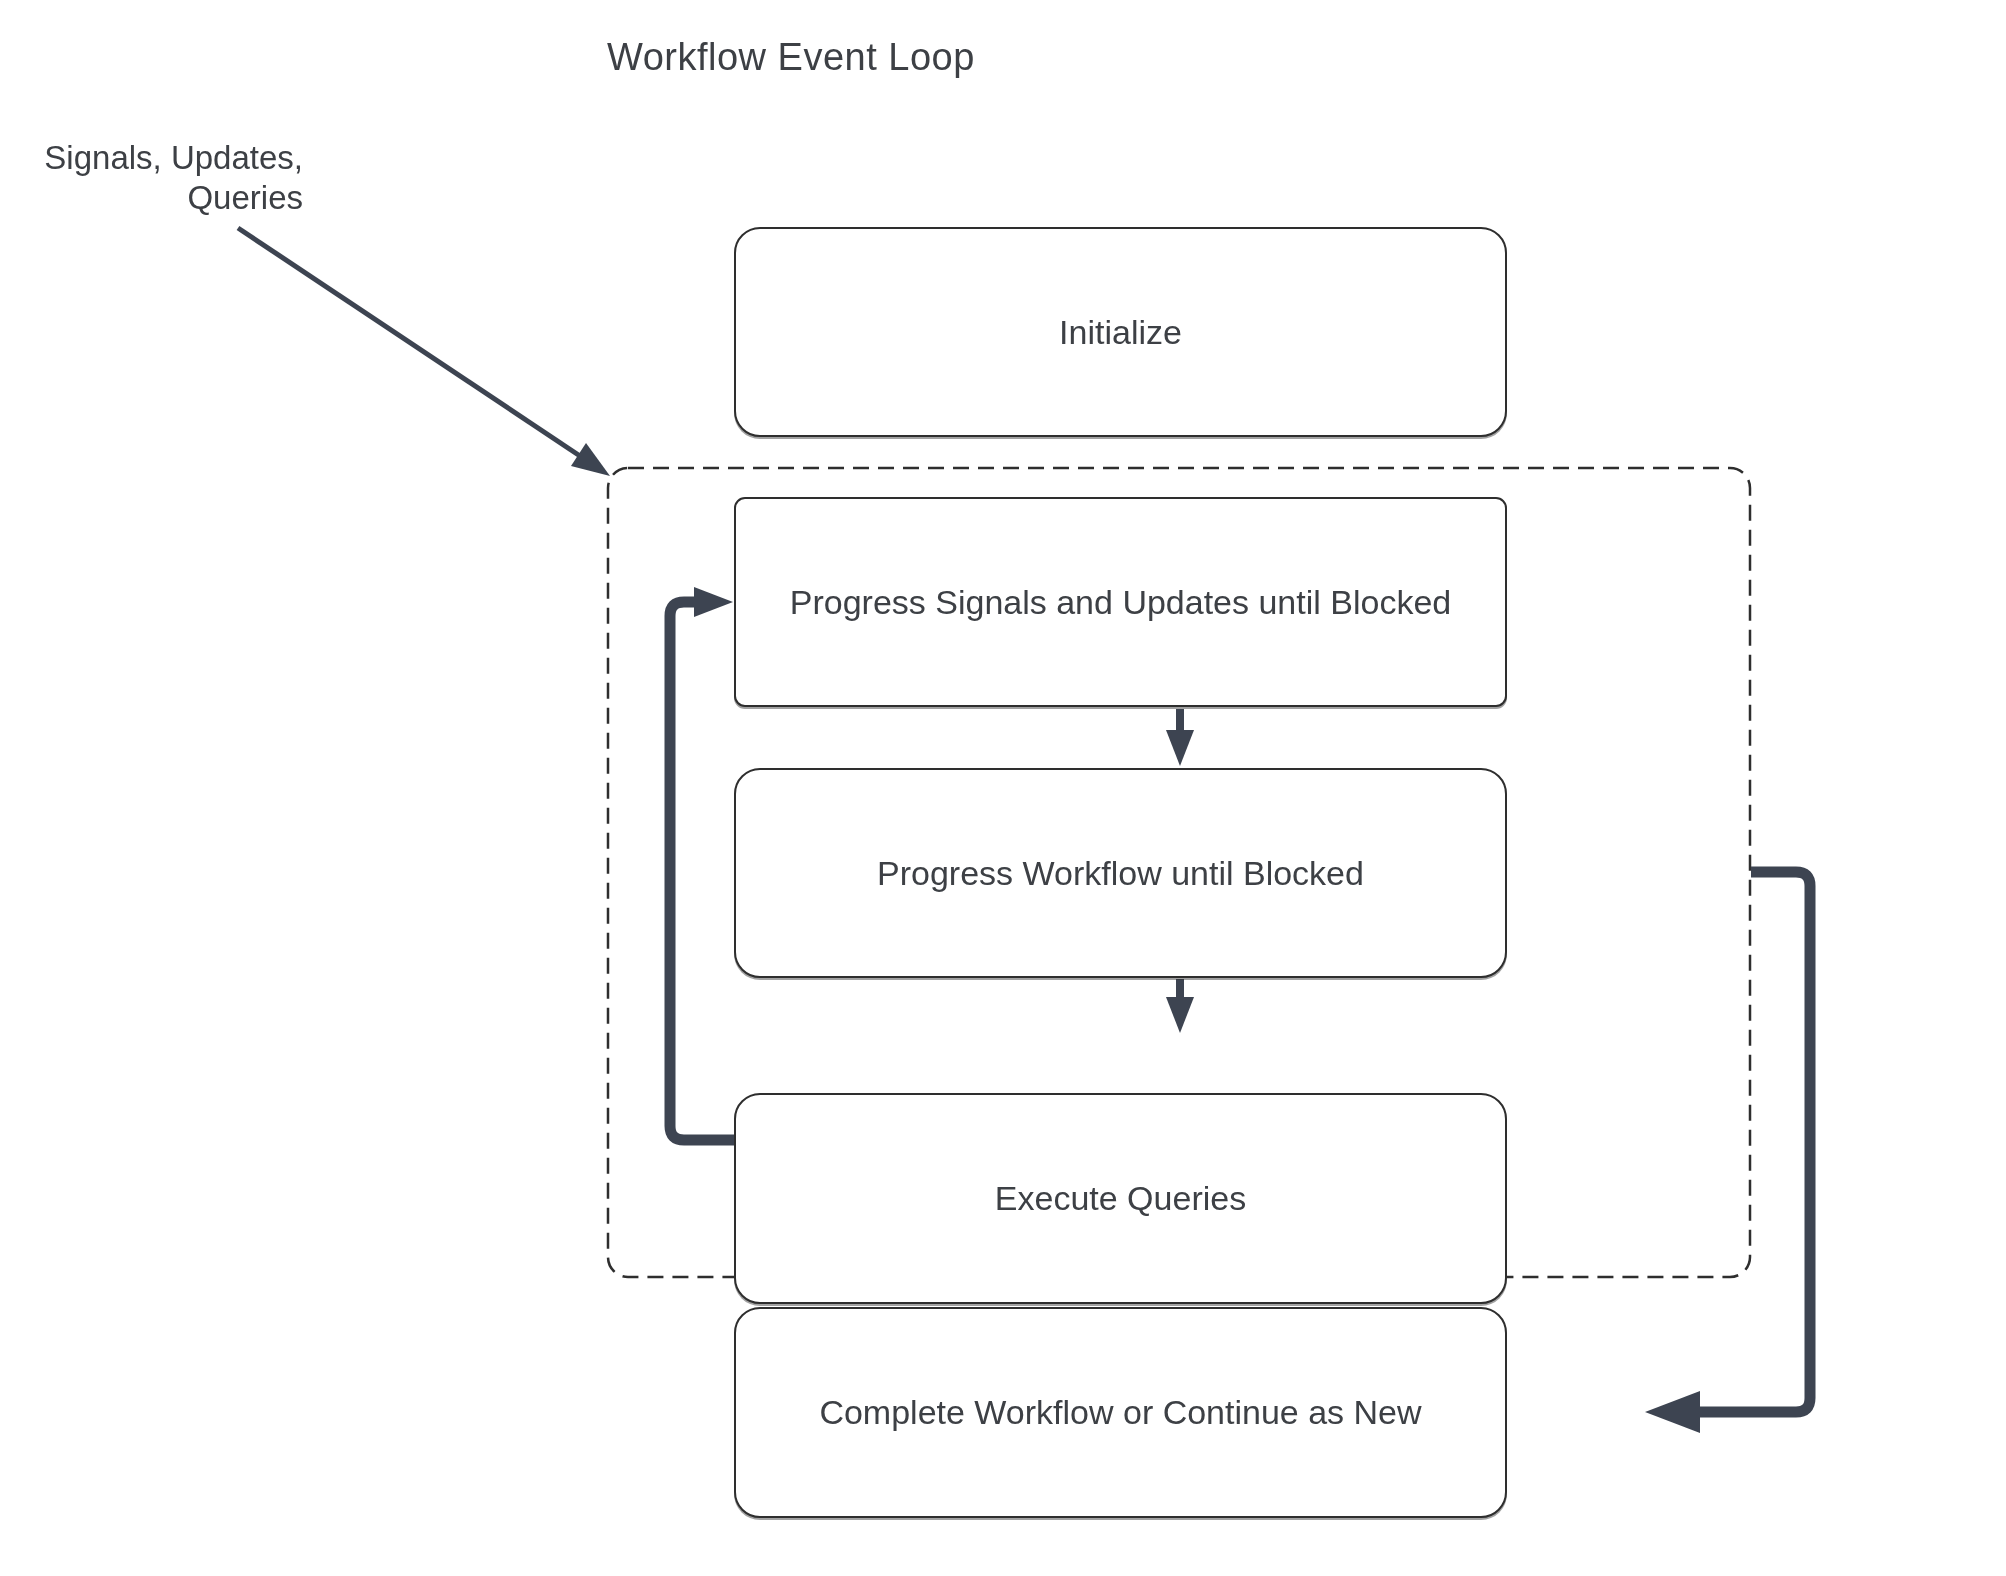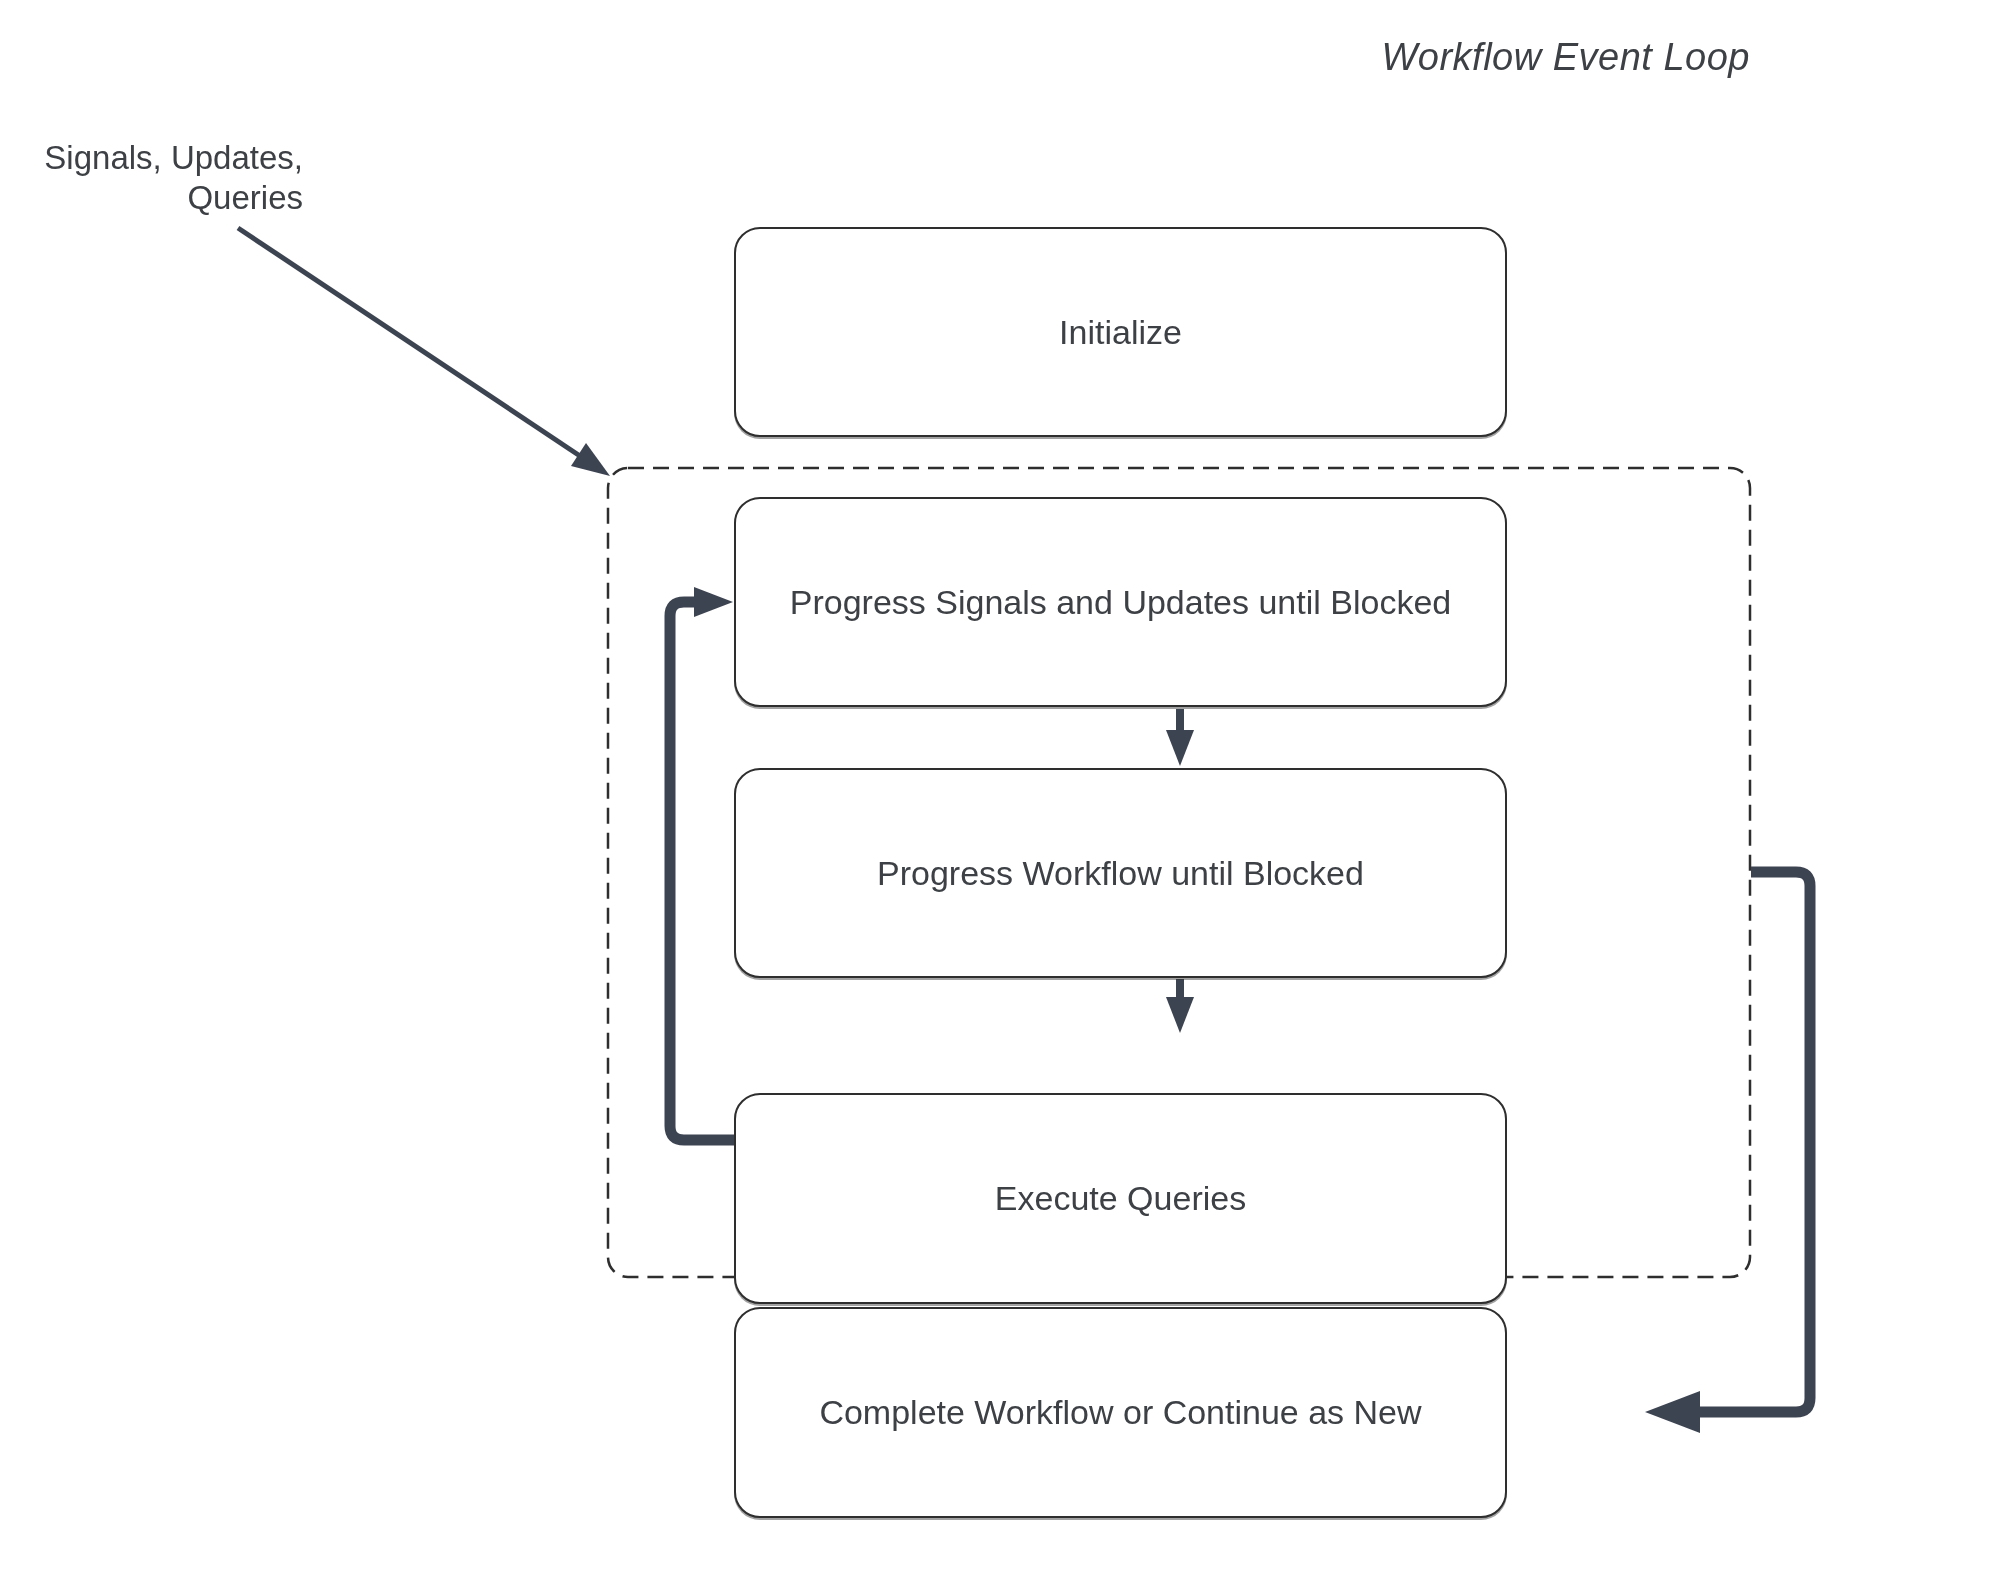--- a/index.html
+++ b/index.html
@@ -15,22 +15,22 @@
     background:var(--background);
     font-family:"Liberation Sans", sans-serif;
     overflow:hidden;
   }
   .overlay{
     position:absolute;left:0;top:0;width:2006px;height:1576px;
   }
   .diagram-title{
     position:absolute;
     left:607px;top:36px;width:1143px;
-    text-align:right;
-    font-size:38px;font-style:italic;
+    text-align:left;
+    font-size:38px;
     color:var(--text);
     letter-spacing:0.5px;
   }
   .side-label{
     position:absolute;
     left:8px;top:138px;width:295px;
     text-align:right;
     font-size:33px;line-height:1.22;
     color:var(--text);
   }
@@ -41,21 +41,21 @@
     background:var(--background);
     border:2px solid var(--border);
     border-radius:26px;
     box-shadow:0 2px 0 rgba(46,46,46,0.45);
     display:flex;align-items:center;justify-content:center;
     text-align:center;
     font-size:34px;color:var(--text);
     padding:0 30px;
   }
   .node-initialize{top:227px;}
-  .node-progress-signals{top:497px;}
+  .node-progress-signals{top:497px;border-radius:11px;}
   .node-progress-workflow{top:768px;text-align:center;}
   .node-execute-queries{top:1093px;height:211px;}
   .node-complete{top:1307px;height:211px;}
 </style>
 </head>
 <body>
 
 <div class="canvas">
 
   <svg class="overlay" viewBox="0 0 2006 1576" xmlns="http://www.w3.org/2000/svg">

